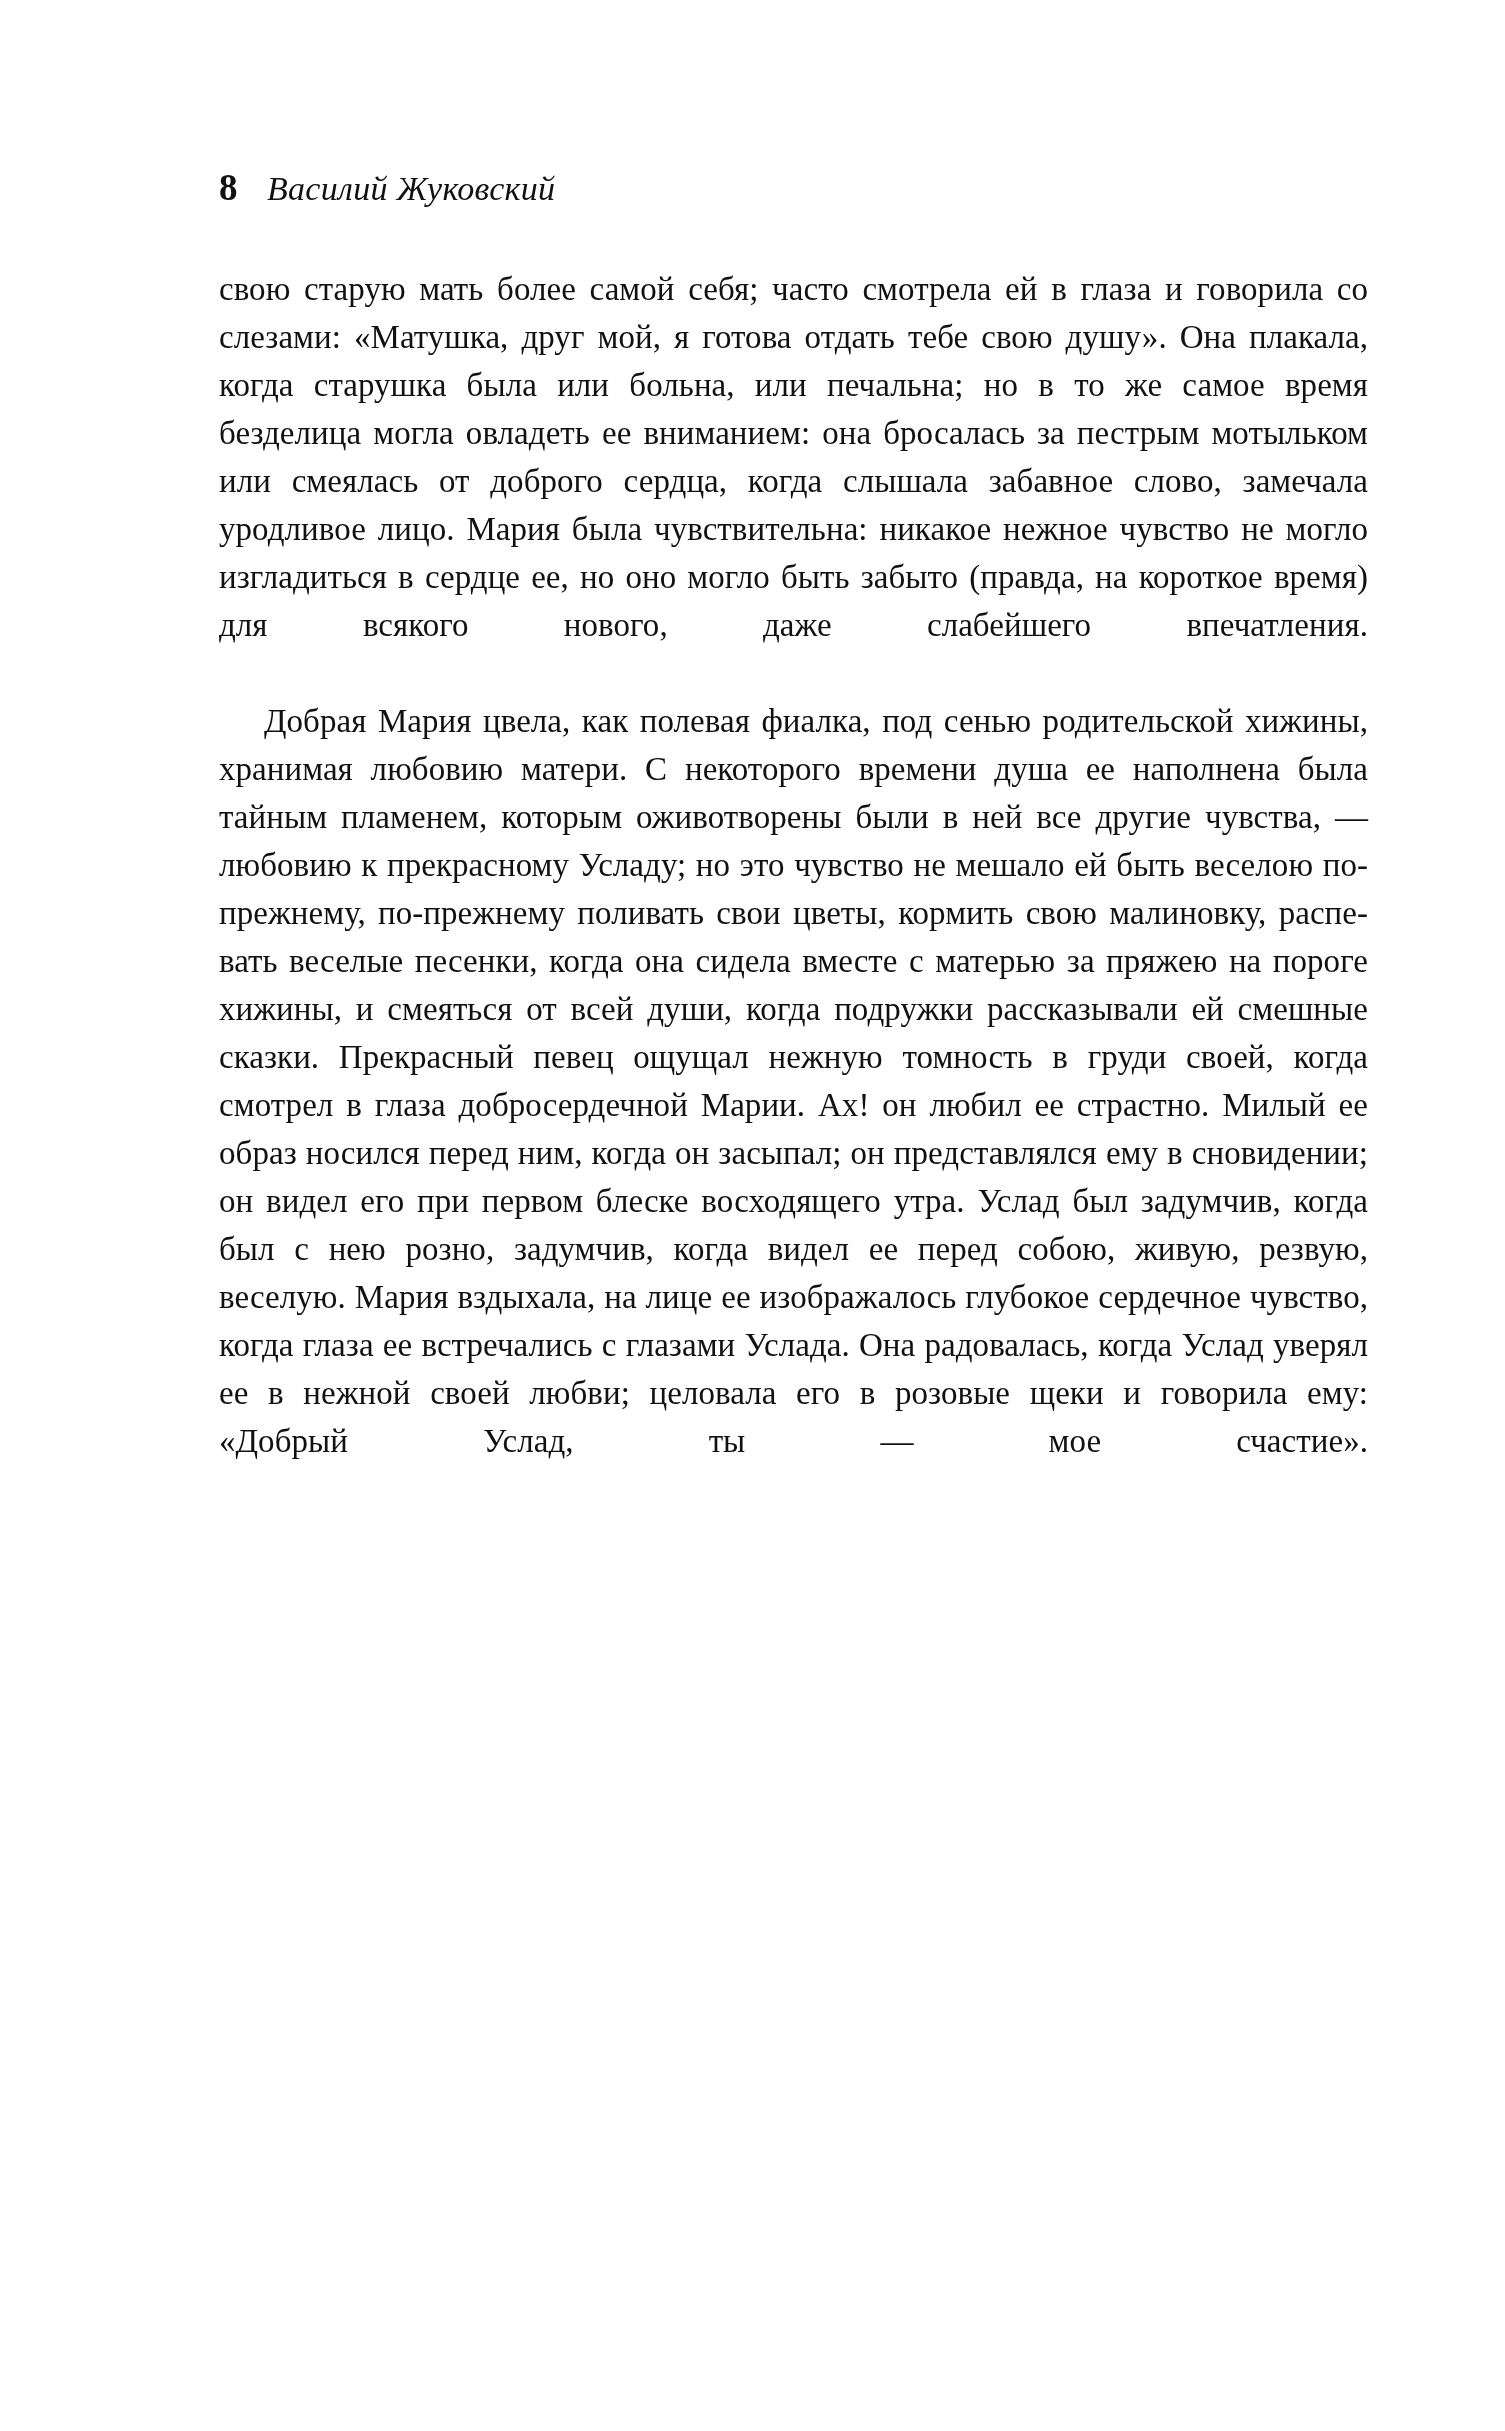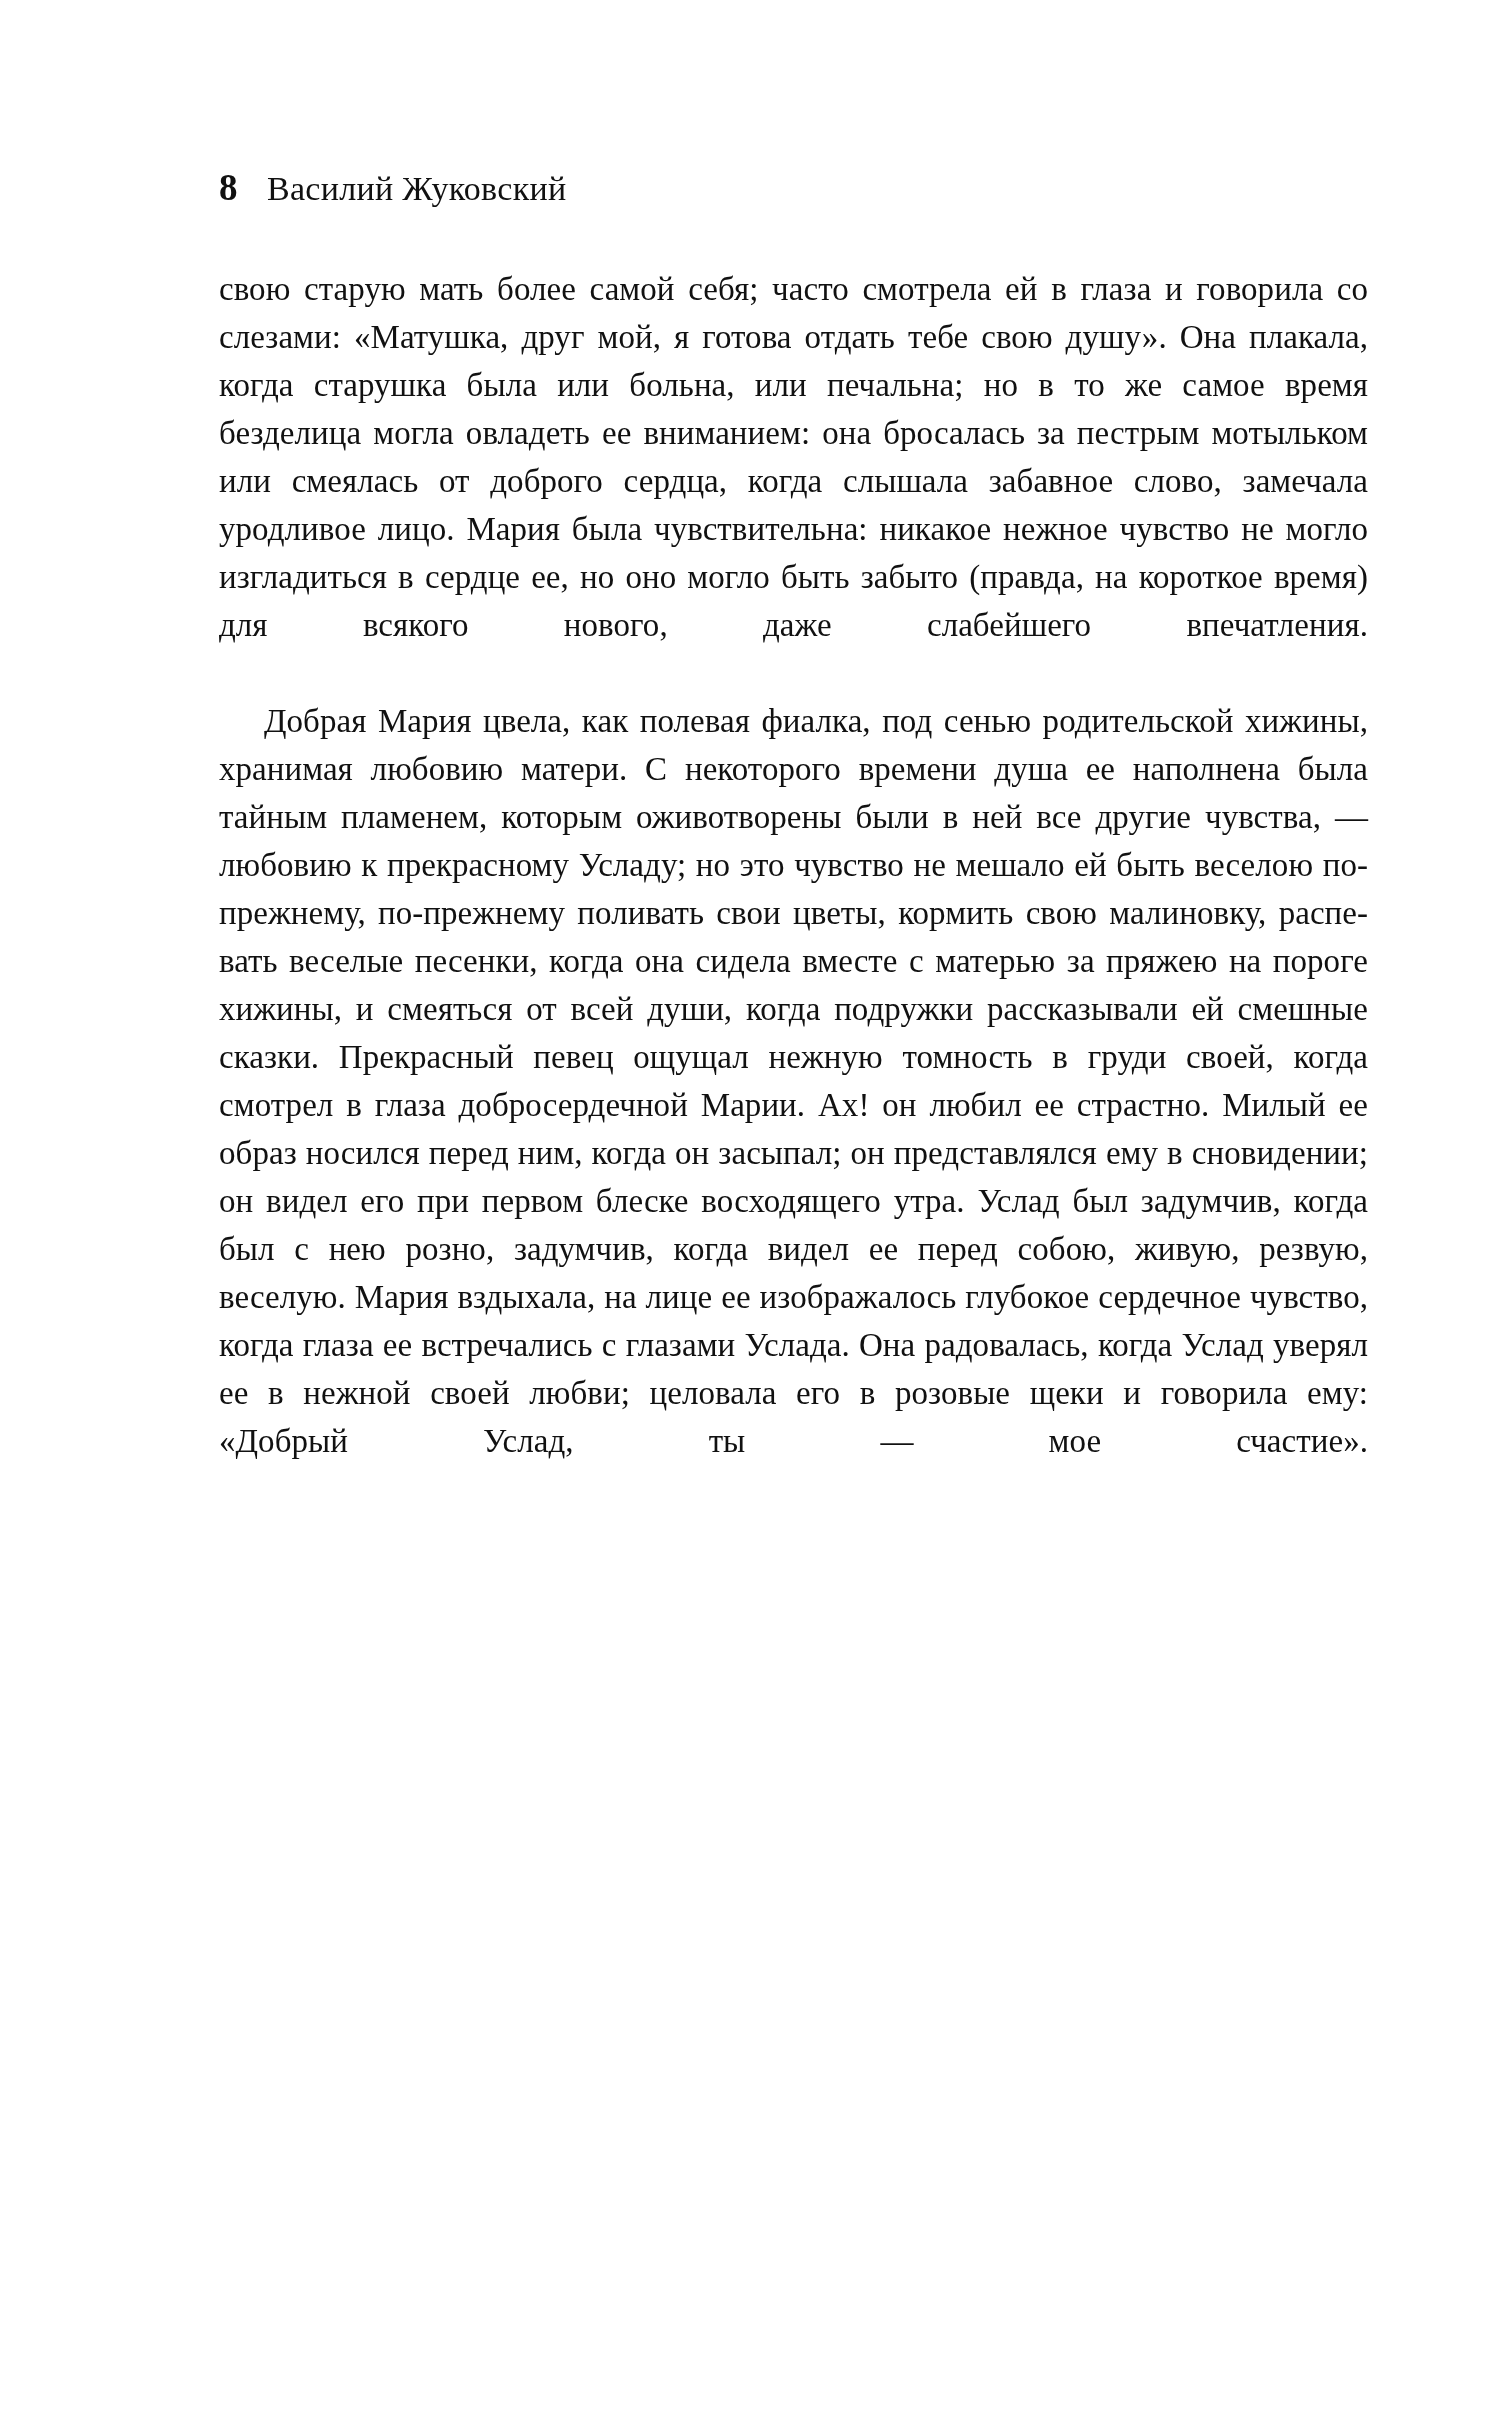--- a/index.html
+++ b/index.html
@@ -26,20 +26,21 @@
     gap: 29px;
     white-space: nowrap;
   }
   .folio {
     font-weight: bold;
     font-size: 37px;
     line-height: 1;
     letter-spacing: 0.5px;
   }
   .running-title {
+    font-style: italic;
     font-size: 34px;
     line-height: 1;
     letter-spacing: 0.3px;
   }
   .text-block {
     position: absolute;
     left: 219px;
     top: 265px;
     width: 1149px;
   }

